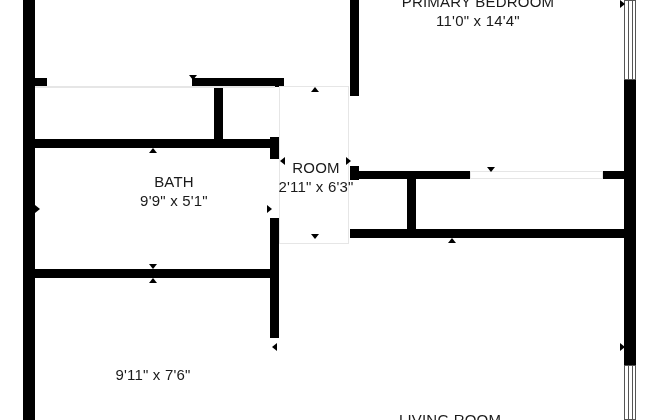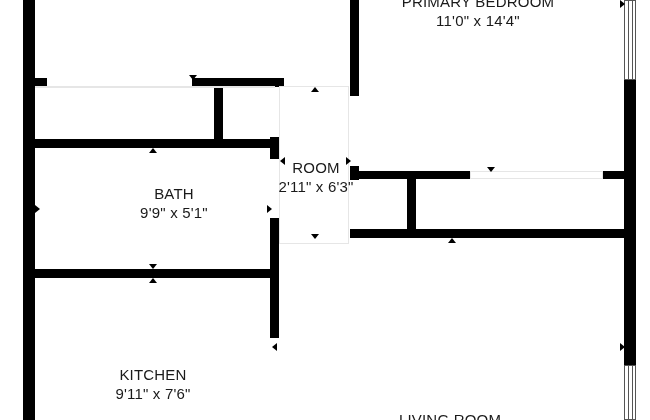--- a/index.html
+++ b/index.html
@@ -131,32 +131,31 @@
   <div class="tick up" style="left:149px; top:278px;"></div>
   <div class="tick left" style="left:272px; top:343px;"></div>
   <div class="tick right" style="left:620px; top:343px;"></div>
   <div class="tick right" style="left:620px; top:0px;"></div>
 
   <div class="room-label" style="left:478px; top:-8px;">
     <span>PRIMARY BEDROOM</span>
     <span class="dim">11'0" x 14'4"</span>
   </div>
 
-  <div class="room-label" style="left:174px; top:184px;">
+  <div class="room-label" style="left:174px; top:172px;">
     <span>BATH</span>
     <span class="dim">9'9" x 5'1"</span>
   </div>
 
   <div class="room-label" style="left:316px; top:158px;">
     <span>ROOM</span>
     <span class="dim">2'11" x 6'3"</span>
   </div>
 
   <div class="room-label" style="left:153px; top:365px;">
-    <span>KITCHEN</span>
     <span class="dim">9'11" x 7'6"</span>
   </div>
 
   <div class="room-label" style="left:450px; top:410px;">
     <span>LIVING ROOM</span>
   </div>
 
 </div>
 
 </body></html>

